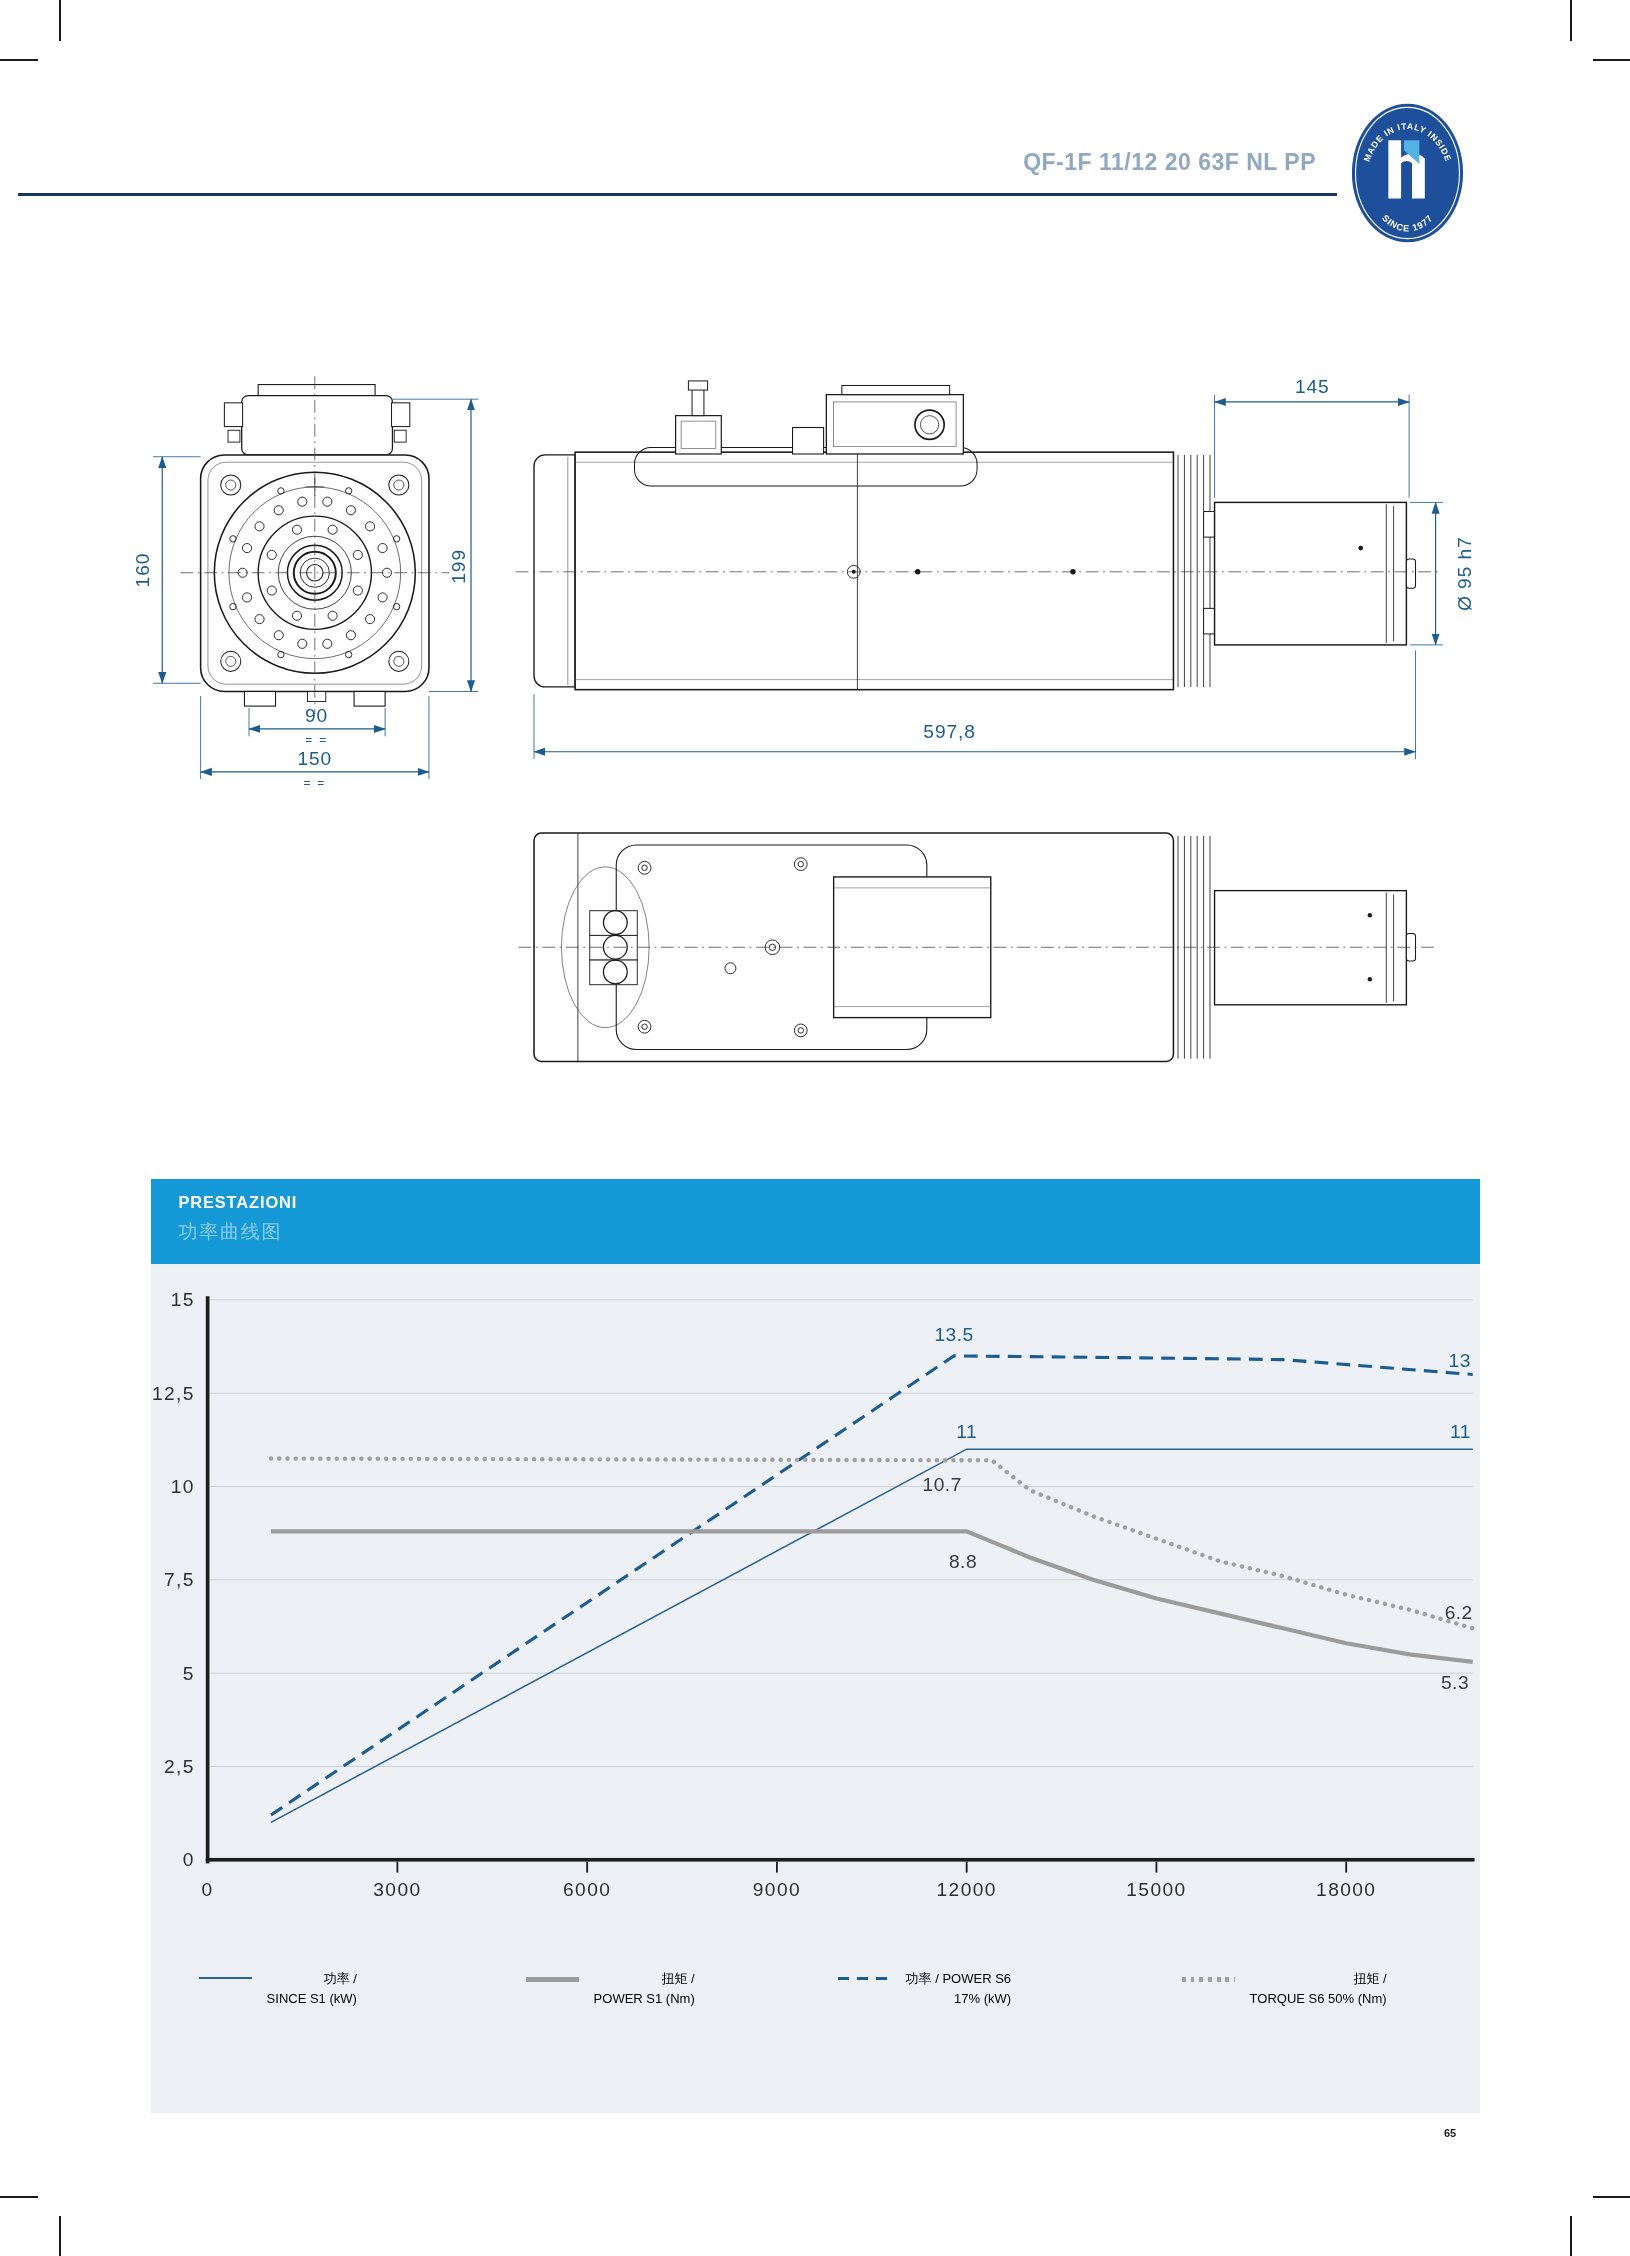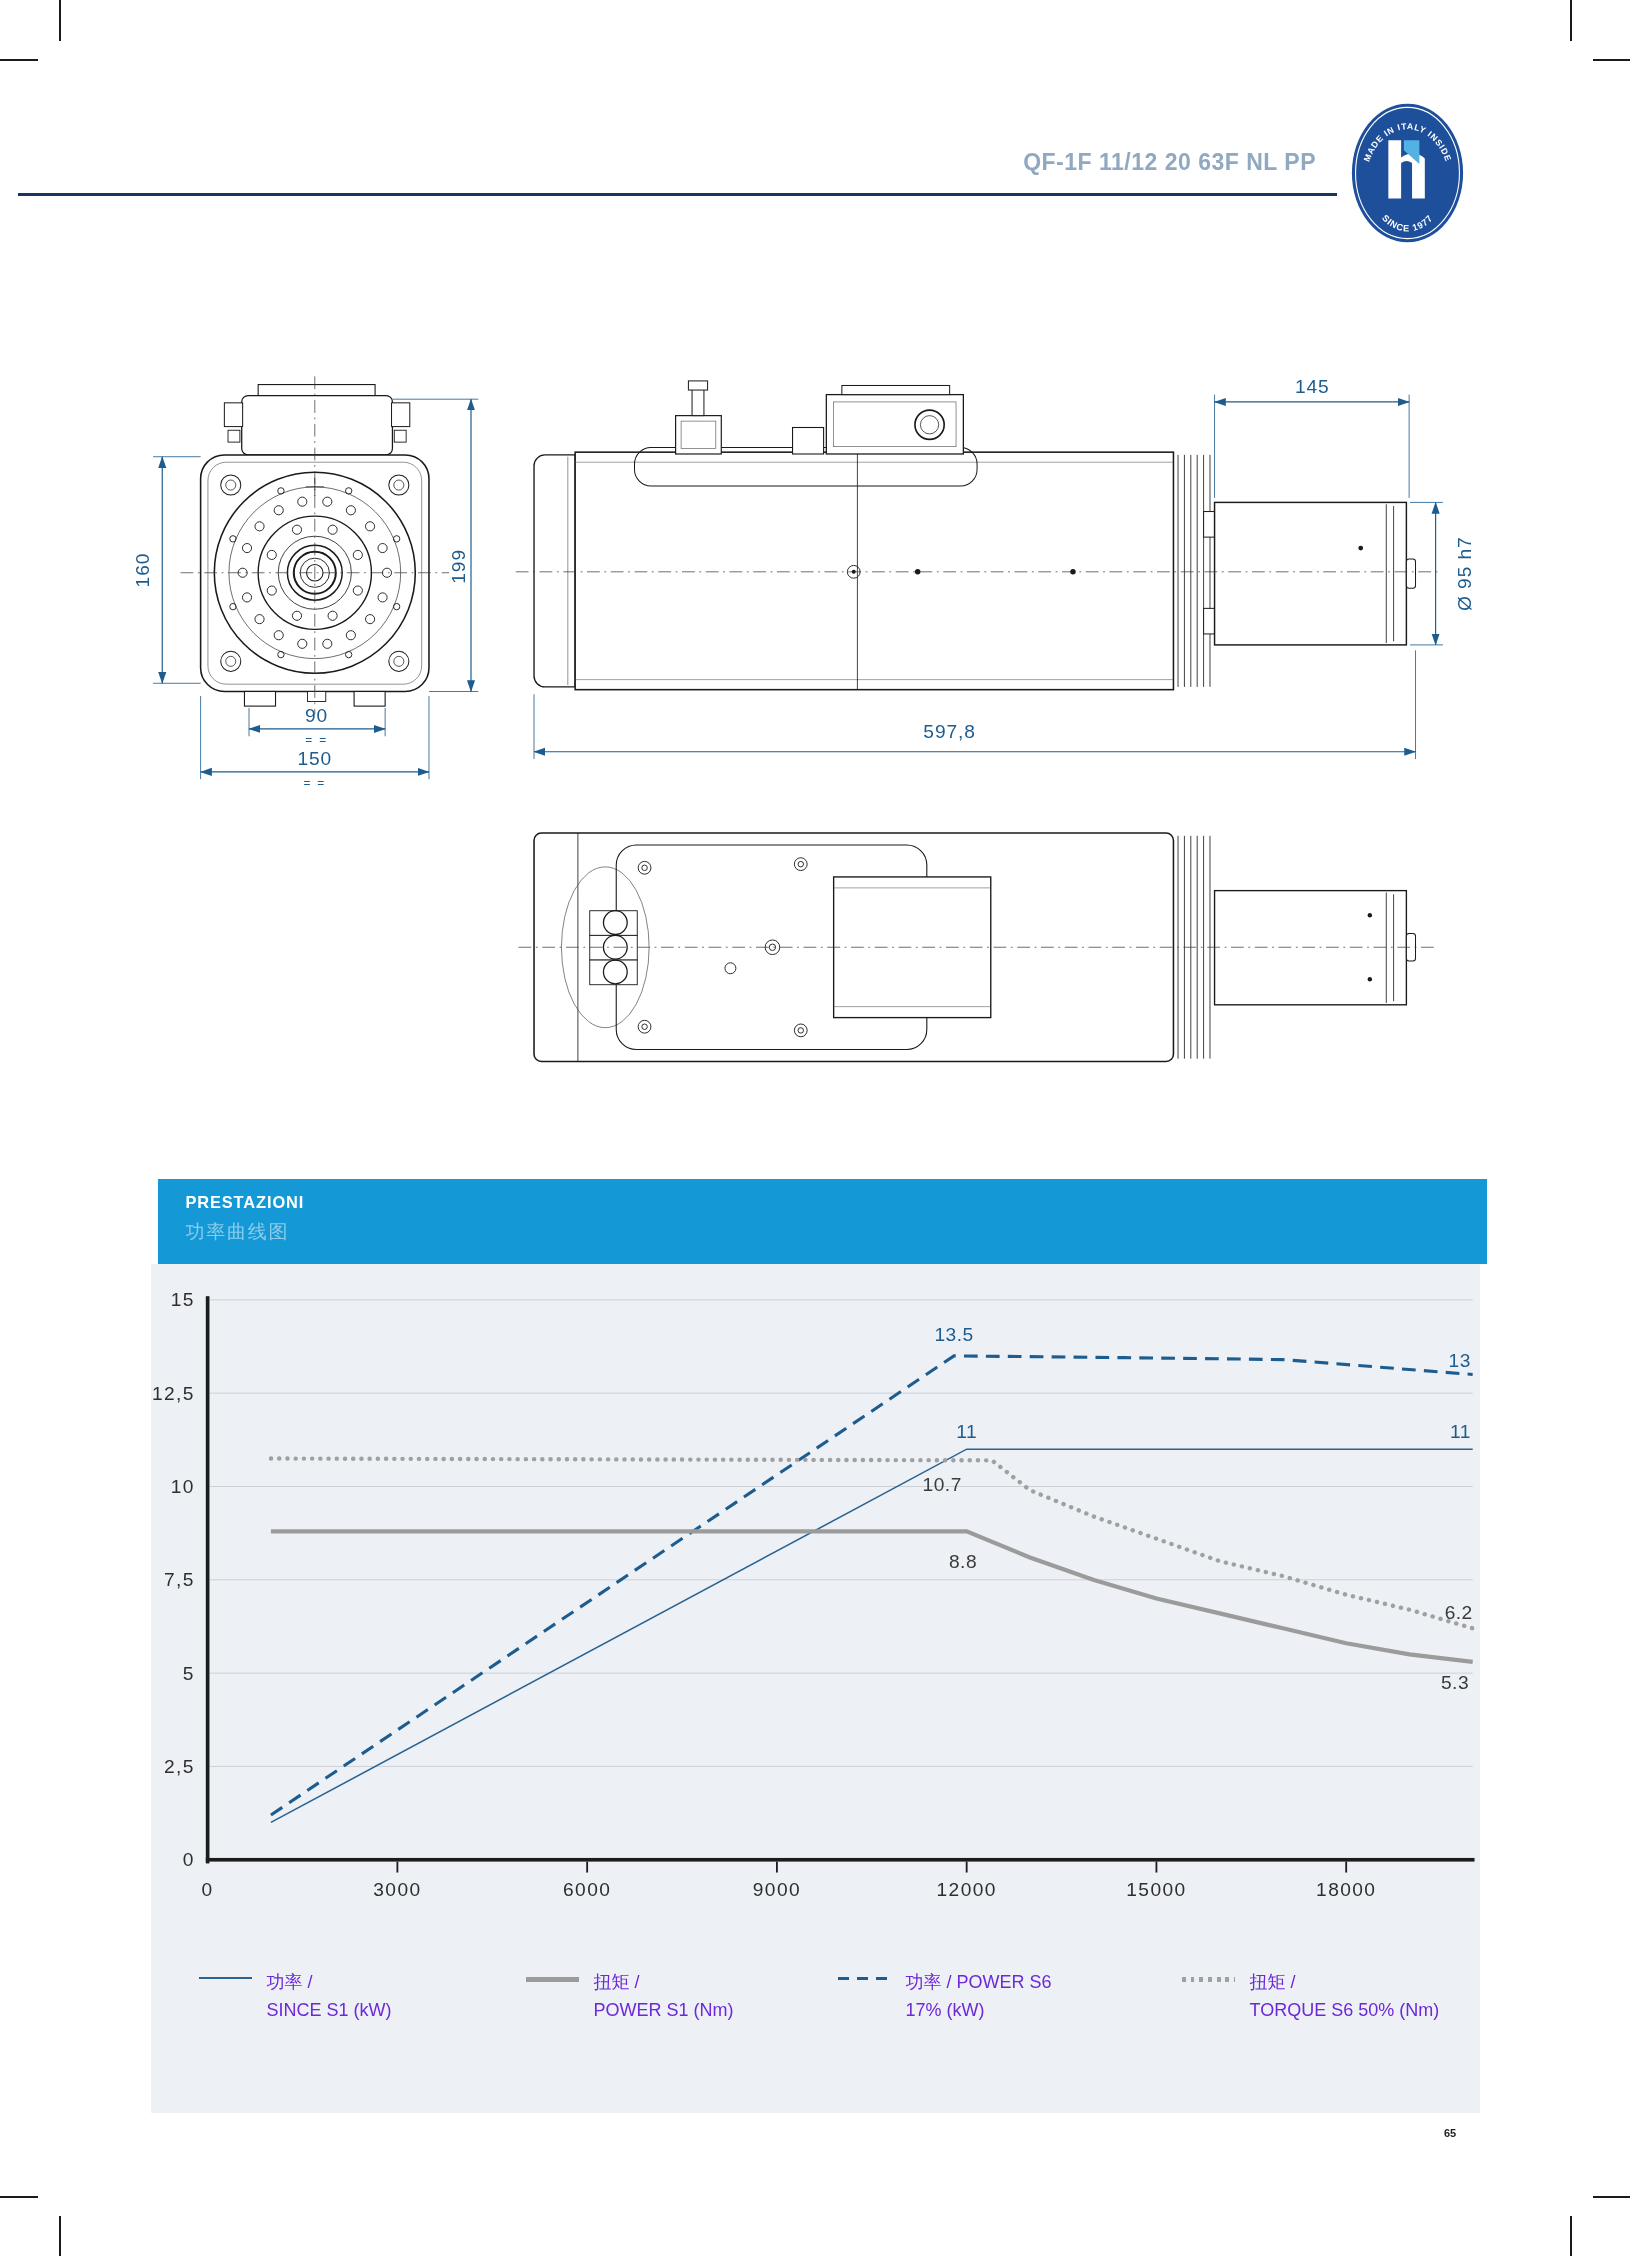--- a/index.html
+++ b/index.html
@@ -6,39 +6,39 @@
   body{width:1631px;height:2257px;position:relative;background:#ffffff;
        font-family:"Liberation Sans", sans-serif; overflow:hidden;}
   .abs{position:absolute;}
   
   .crop{position:absolute;background:#1a1a1a;}
   
   #model-title{left:786px;top:149px;width:530px;text-align:right;font-size:23px;
                color:#91a9c0;letter-spacing:0.5px;font-weight:700;}
   #header-rule{left:18.3px;top:193px;width:1319px;height:2.7px;background:#17365f;}
   
-  #perf-bar{left:158px;top:1179px;width:1329px;height:85px;background:#1499d6;color:#fff;}
+  #perf-bar{left:151px;top:1179px;width:1329px;height:85px;background:#1499d6;color:#fff;}
   #perf-title{position:absolute;left:27.4px;top:13.7px;font-size:16.4px;font-weight:bold;letter-spacing:0.9px;}
   #perf-subtitle{position:absolute;left:27.4px;top:40px;font-size:19px;color:rgba(255,255,255,.5);letter-spacing:1.8px;}
   #perf-panel{left:151px;top:1264px;width:1329px;height:849px;background:#edf1f6;}
   
   text.tick{font-family:"Liberation Sans",sans-serif;font-size:21px;fill:#2e2e2e;letter-spacing:1.5px;}
   text.clabel{font-family:"Liberation Sans",sans-serif;font-size:21px;letter-spacing:.5px;}
   .s-solid-thin{fill:none;stroke-width:1.7;}
   .s-dashed{fill:none;stroke-width:3.4;stroke-dasharray:15 9;}
   .s-solid-thick{fill:none;stroke-width:4.6;}
   .s-dotted{fill:none;stroke-width:4.8;stroke-dasharray:.2 8.8;stroke-linecap:round;}
   
   .legend-entry{position:absolute;display:flex;gap:14.6px;top:705px;}
   .sw{width:53px;margin-top:8.2px;flex:none;}
   .sw-solid-thin{height:1.8px;background:#2a6290;}
   .sw-solid-thick{height:4.6px;background:#9b9b9b;}
   .sw-dashed{height:2.7px;background:repeating-linear-gradient(90deg,#1d5c8f 0 11px,transparent 11px 19px);}
   .sw-dotted{height:4.6px;background:repeating-linear-gradient(90deg,#a0a0a0 0 3.7px,transparent 3.7px 8.7px);}
-  .legend-text{font-size:18px;line-height:1.55;color:#6d28d9;white-space:nowrap;}
+  .legend-text{font-size:13px;line-height:1.55;color:#000000;white-space:nowrap;text-align:right;}
   
   .dln{stroke:#1a1a1a;fill:none;}
   .dfill{stroke:#1a1a1a;fill:#ffffff;}
   .thin{stroke:#555;fill:none;}
   .cl{stroke:#3a3a3a;stroke-width:.8;fill:none;stroke-dasharray:14 5 2 5;}
   .dim{stroke:#1d5c8f;stroke-width:1.3;fill:none;}
   .ext{stroke:#1d5c8f;stroke-width:.9;fill:none;}
   text.dimt{font-family:"Liberation Sans",sans-serif;font-size:21px;fill:#1d5c8f;letter-spacing:1px;}
   text.symt{font-family:"Liberation Sans",sans-serif;font-size:13px;fill:#1d5c8f;letter-spacing:2px;}
   #page-number{left:1444px;top:2127px;width:46px;text-align:left;font-size:11px;color:#222;font-weight:bold;}

